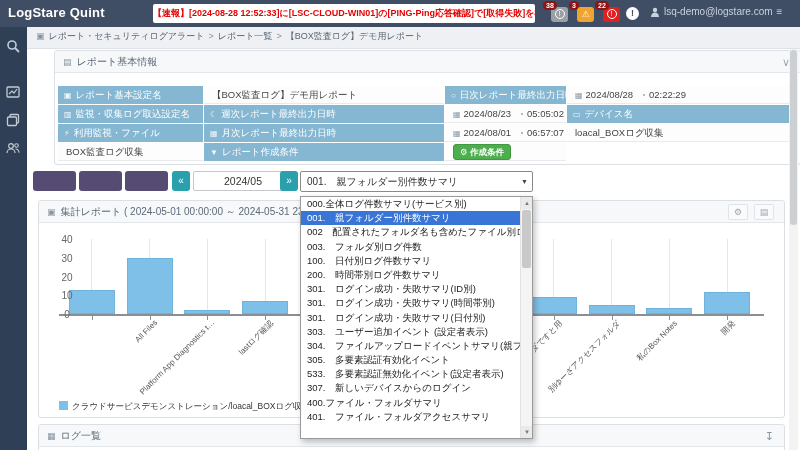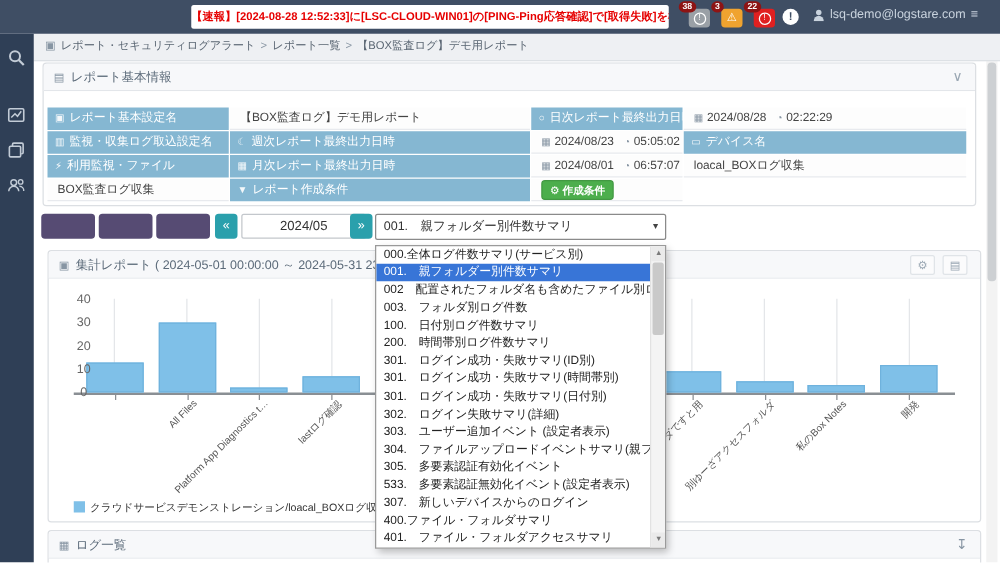--- a/index.html
+++ b/index.html
@@ -37,21 +37,21 @@
   #crumbbar{left:27px;top:27px;width:773px;height:22px;background:#eef0f3;
             border-bottom:1px solid #dde1e5;font-size:9px;color:#5a6673;line-height:18px;z-index:20;}
   #crumbbar .ic{color:#8795a3;margin:0 4px 0 9px;}
   .crumb-sep{margin:0 4px;color:#8795a3;}
 
   
   .panel{background:#fff;border:1px solid #dcdfe3;border-radius:3px;}
   .phead{height:22px;background:#f7f8fa;border-bottom:1px solid #e3e6ea;border-radius:3px 3px 0 0;
          font-size:10px;color:#5b6a79;line-height:22px;}
   .phead .ic{color:#8795a3;margin:0 5px 0 8px;font-size:9px;}
-  #info-panel{left:34px;top:50px;width:747px;height:115px;}
+  #info-panel{left:54px;top:50px;width:747px;height:115px;}
   #info-chevron{right:10px;top:0;color:#9aa7b3;font-size:11px;cursor:pointer;}
 
   #info-grid{left:3px;top:35px;display:grid;grid-template-columns:145px 240px 121px 226px;
              grid-auto-rows:18px;gap:1px;width:735px;font-size:9.5px;}
   .lcell{background:#85b7d2;color:#fff;line-height:18px;padding-left:6px;white-space:nowrap;overflow:hidden;}
   .lcell .ic{margin-right:4px;font-size:8px;opacity:.9;}
   .vcell{background:#fdfdfd;border-bottom:1px solid #e8eaee;line-height:17px;padding-left:8px;
          color:#444;white-space:nowrap;overflow:hidden;}
   .vcell .ic{color:#8795a3;font-size:8px;margin-right:3px;}
   .vcell .ic2{color:#8795a3;font-size:8px;margin:0 3px 0 8px;}
@@ -109,20 +109,21 @@
   #dd-thumb{position:absolute;left:1px;top:13px;width:9px;height:58px;background:#c9c9c9;border-radius:2px;cursor:pointer;}
 
   
   #pg-track{left:789px;top:46px;width:9px;height:404px;background:#f3f3f3;z-index:10;}
   #pg-thumb{left:790px;top:50px;width:7px;height:175px;background:#cdd0d3;border-radius:3px;z-index:11;cursor:pointer;}
 </style>
 </head>
 <body>
 
 <div class="a" id="topbar">
+  <div class="a" id="logo">LogStare Quint</div>
   <div class="a" id="alertbox">【速報】[2024-08-28 12:52:33]に[LSC-CLOUD-WIN01]の[PING-Ping応答確認]で[取得失敗]を検知しました。</div>
   <div class="a badge" id="badge-info">
     <span class="cnt">38</span>
     <span class="cir">!</span>
   </div>
   <div class="a badge" id="badge-warn">
     <span class="cnt">3</span>
     <span>⚠</span>
   </div>
   <div class="a badge" id="badge-err">
@@ -283,21 +284,20 @@
 <div class="a" id="dd-list">
   <div class="dd-item">000.全体ログ件数サマリ(サービス別)</div>
     <div class="dd-item sel">001.　親フォルダー別件数サマリ</div>
     <div class="dd-item">002　配置されたフォルダ名も含めたファイル別ログ件数</div>
     <div class="dd-item">003.　フォルダ別ログ件数</div>
     <div class="dd-item">100.　日付別ログ件数サマリ</div>
     <div class="dd-item">200.　時間帯別ログ件数サマリ</div>
     <div class="dd-item">301.　ログイン成功・失敗サマリ(ID別)</div>
     <div class="dd-item">301.　ログイン成功・失敗サマリ(時間帯別)</div>
     <div class="dd-item">301.　ログイン成功・失敗サマリ(日付別)</div>
-    <div class="dd-item">302.　ログイン失敗サマリ(詳細)</div>
     <div class="dd-item">303.　ユーザー追加イベント (設定者表示)</div>
     <div class="dd-item">304.　ファイルアップロードイベントサマリ(親フォルダ別)</div>
     <div class="dd-item">305.　多要素認証有効化イベント</div>
     <div class="dd-item">533.　多要素認証無効化イベント(設定者表示)</div>
     <div class="dd-item">307.　新しいデバイスからのログイン</div>
     <div class="dd-item">400.ファイル・フォルダサマリ</div>
     <div class="dd-item">401.　ファイル・フォルダアクセスサマリ</div>
     <div id="dd-scroll">
     <div class="arr" id="dd-up">▲</div>
     <div class="arr" id="dd-down">▼</div>

